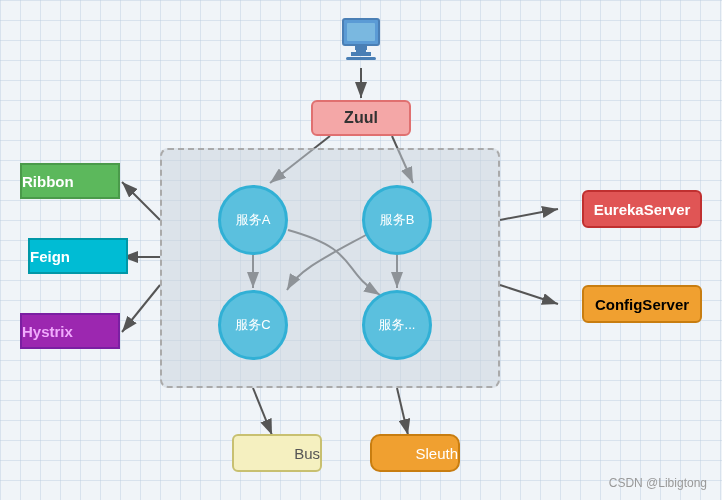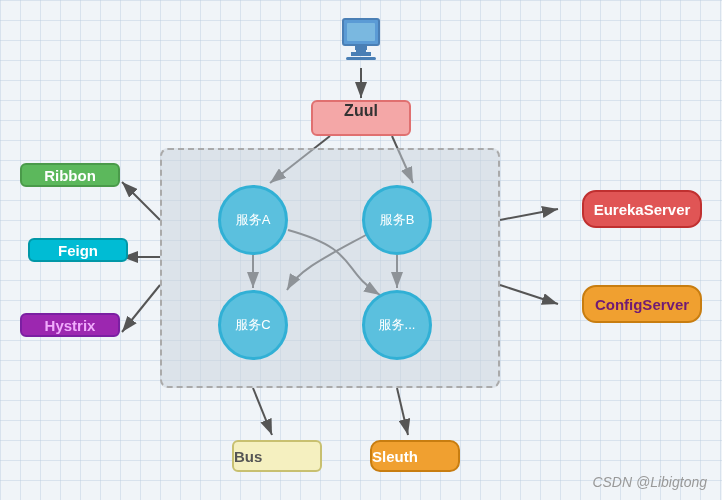--- a/index.html
+++ b/index.html
@@ -63,20 +63,21 @@
       position: absolute;
       top: 100px;
       left: 50%;
       transform: translateX(-50%);
       width: 100px;
       height: 36px;
       background: #f4a7a7;
       border: 2px solid #e07070;
       border-radius: 6px;
       display: flex;
+      align-items: center;
       justify-content: center;
       font-size: 16px;
       font-weight: bold;
       color: #333;
     }
 
     
     .main-area {
       position: absolute;
       top: 148px;
@@ -119,25 +120,24 @@
     }
     .service-d {
       top: 290px;
       left: 362px;
     }
 
     
     .left-box {
       position: absolute;
       width: 100px;
-      height: 24px;
-      border-radius: 6px;
-      display: flex;
-      align-items: center;
-      justify-content: center;
+      height: 36px;
+      border-radius: 0;
+      display: flex;
+      align-items: center;
       font-size: 15px;
       font-weight: bold;
       color: white;
       border: 2px solid;
     }
 
     .ribbon-box {
       top: 163px;
       left: 20px;
       background: #5cb85c;
@@ -157,55 +157,55 @@
       background: #9c27b0;
       border-color: #7b1fa2;
       color: #f0abfc;
     }
 
     
     .right-box {
       position: absolute;
       width: 120px;
       height: 38px;
-      border-radius: 14px;
+      border-radius: 6px;
       display: flex;
       align-items: center;
       justify-content: center;
       font-size: 15px;
       font-weight: bold;
       border: 2px solid;
     }
 
     .eureka-box {
       top: 190px;
       right: 20px;
       background: #e05555;
       border-color: #c03030;
       color: white;
     }
     .config-box {
       top: 285px;
       right: 20px;
       background: #f0a030;
       border-color: #c87d10;
-      color: #701a75;
+      color: #000000;
     }
 
     
     .bottom-box {
       position: absolute;
       width: 90px;
-      height: 32px;
+      height: 38px;
       border-radius: 6px;
       display: flex;
       align-items: center;
-      justify-content: flex-start;
+      justify-content: flex-end;
       font-size: 15px;
-      font-weight: bold;
+      font-weight: normal;
       border: 2px solid;
     }
 
     .bus-box {
       bottom: 28px;
       left: 232px;
       background: #f5f0c0;
       border-color: #c8c070;
       color: #555;
     }
@@ -216,23 +216,22 @@
       border-color: #c87d10;
       color: white;
       border-radius: 10px;
     }
 
     
     .watermark {
       position: absolute;
       bottom: 10px;
       right: 15px;
-      font-size: 14px;
+      font-size: 12px;
       color: #999;
-      font-style: italic;
     }
 
     
     .arrows-svg {
       position: absolute;
       top: 0;
       left: 0;
       width: 722px;
       height: 500px;
       pointer-events: none;

